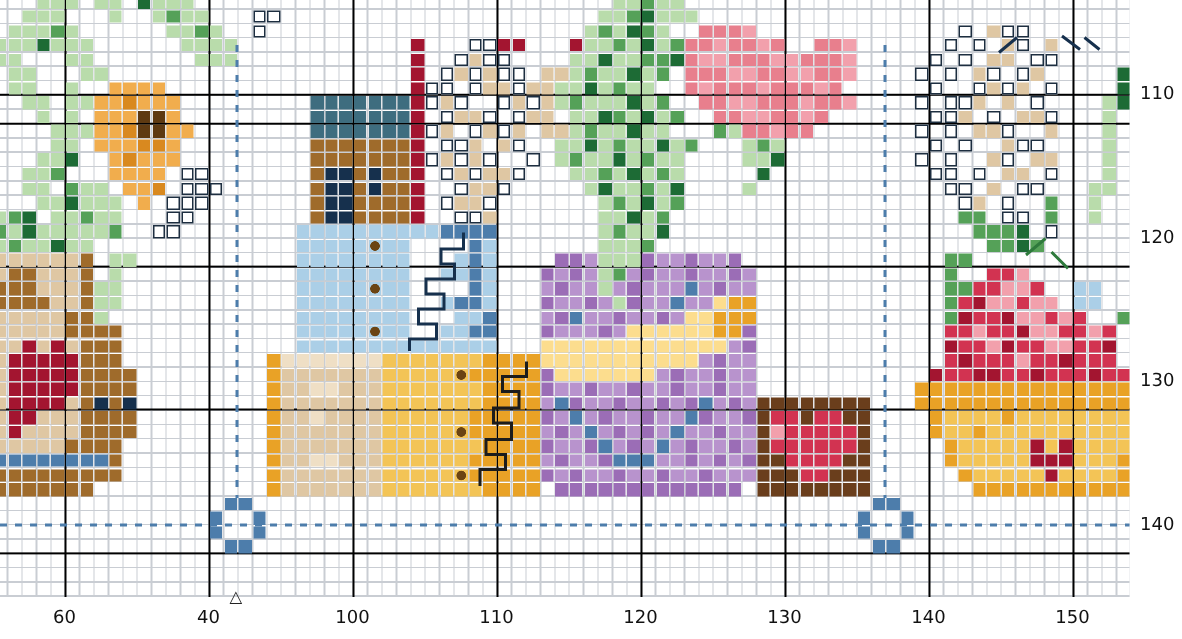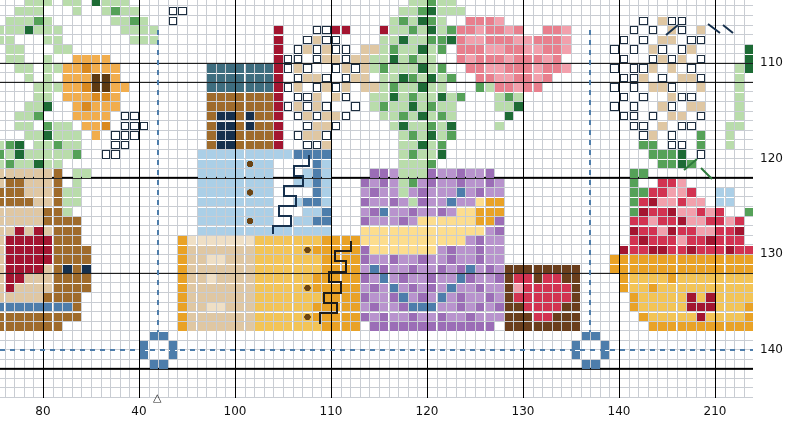--- a/index.html
+++ b/index.html
@@ -1617,28 +1617,28 @@
   <div class="guide" id="gh1" style="left: 0px; top: 349px; width: 753px; height: 2px; background: repeating-linear-gradient(90deg, rgb(77, 125, 171) 0px, rgb(77, 125, 171) 5px, transparent 5px, transparent 10px);"></div>
 
   <svg id="bs" width="788" height="426">
     <path d="M309,155 L309,166 L294,166 L294,176 L303,176 L303,186 L284,186 L284,196 L296,196 L296,206 L279,206 L279,216 L291,216 L291,226 L273,226 L273,234" fill="none" stroke-width="2" stroke="#16304d"></path>
     <path d="M351,241 L351,251 L335,251 L335,261 L346,261 L346,272 L329,272 L329,282 L341,282 L341,293 L324,293 L324,303 L337,303 L337,313 L320,313 L320,324" fill="none" stroke-width="2" stroke="#1c1c1c"></path>
     <path d="M666,35 L678,25 M708,24 L720,33 M723,25 L733,33" fill="none" stroke-width="2" stroke="#16304d"></path>
     <path d="M684,170 L697,159 M701,168 L712,179" fill="none" stroke-width="2" stroke="#2e7a3c"></path>
   </svg>
 
   <div id="xaxis">
-      <div class="axlab" style="left: 27px; top: 404px;">80</div>
+      <div class="axlab" style="left: 27px; top: 404px;">60</div>
       <div class="axlab" style="left: 123px; top: 404px;">40</div>
       <div class="axlab" style="left: 219px; top: 404px;">100</div>
       <div class="axlab" style="left: 315px; top: 404px;">110</div>
       <div class="axlab" style="left: 411px; top: 404px;">120</div>
       <div class="axlab" style="left: 507px; top: 404px;">130</div>
       <div class="axlab" style="left: 603px; top: 404px;">140</div>
-      <div class="axlab" style="left: 699px; top: 404px;">210</div>
+      <div class="axlab" style="left: 699px; top: 404px;">150</div>
     </div>
   <div id="yaxis">
       <div class="axlab" style="left: 754px; top: 55.35px; text-align: left; padding-left: 6px;">110</div>
       <div class="axlab" style="left: 754px; top: 150.85px; text-align: left; padding-left: 6px;">120</div>
       <div class="axlab" style="left: 754px; top: 246.35px; text-align: left; padding-left: 6px;">130</div>
       <div class="axlab" style="left: 754px; top: 341.85px; text-align: left; padding-left: 6px;">140</div>
     </div>
   <div id="marker" style="left: 153px; top: 392px;">△</div>
 </div>
 

